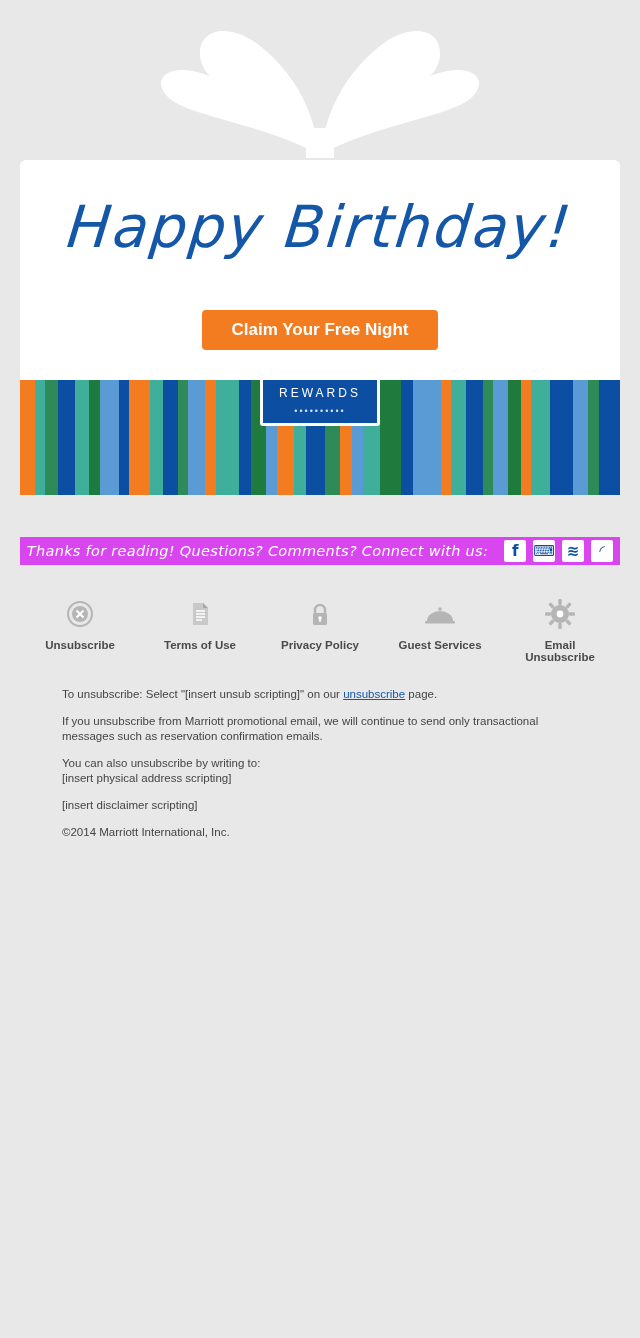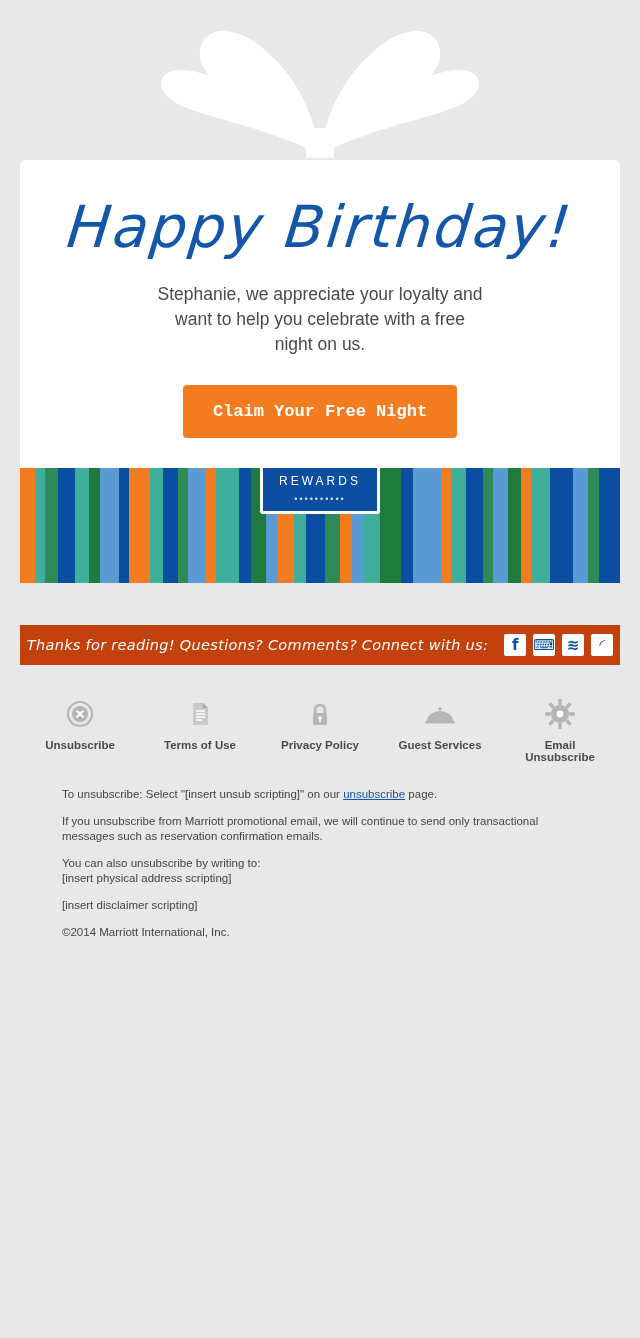--- a/index.html
+++ b/index.html
@@ -64,26 +64,26 @@
   .cta-wrap {
     padding: 28px 0 0 0;
   }
   .cta-button {
     display: inline-block;
     background: #f57f17;
     background: #f47c20;
     color: #ffffff;
     font-size: 17px;
     font-weight: bold;
-    padding: 17px 30px;
+    padding: 10px 30px;
     border-radius: 4px;
     text-decoration: none;
     border: 0;
     cursor: pointer;
-    font-family: Liberation Mono, monospace;
+    font-family: Liberation Sans, sans-serif;
   }
   .card-bottom-pad { height: 30px; }
 
   
   .stripes-wrap {
     width: 600px;
     margin: 0 auto;
     position: relative;
     height: 139px;
     border-radius: 0 0 6px 6px;
@@ -129,22 +129,22 @@
     margin-top: 6px;
     font-size: 9px;
     letter-spacing: 2px;
     color: #cfe0f2;
   }
 
   
   .social-bar {
     width: 600px;
     margin: 18px auto 0 auto;
-    background: #c2410c;
-    height: 40px;
+    background: #d946ef;
+    height: 28px;
     display: flex;
     align-items: center;
     justify-content: center;
     gap: 10px;
   }
   .social-text {
     color: #ffffff;
     font-family: "DejaVu Sans", sans-serif;
     font-style: italic;
     font-size: 14.5px;
@@ -220,21 +220,20 @@
       <path d="M210 148 C205 110 190 70 150 38 C120 14 88 20 90 48 C92 76 140 96 208 146 Z" fill="#ffffff"></path>
       <path d="M208 146 C160 120 104 112 72 98 C44 86 44 62 72 62 C108 62 170 104 209 147 Z" fill="#ffffff"></path>
       <path d="M210 148 C215 110 230 70 270 38 C300 14 332 20 330 48 C328 76 280 96 212 146 Z" fill="#ffffff"></path>
       <path d="M212 146 C260 120 316 112 348 98 C376 86 376 62 348 62 C312 62 250 104 211 147 Z" fill="#ffffff"></path>
       <path d="M196 120 h28 v30 h-28 z" fill="#ffffff"></path>
     </svg>
   </div>
 
   <div class="card">
     <div class="birthday-title">Happy Birthday!</div>
-    <div class="greeting">Stephanie, we appreciate your loyalty and want to help you celebrate with a free night on us.</div>
     <div class="cta-wrap">
       <a class="cta-button" href="#">Claim Your Free Night</a>
     </div>
     <div class="card-bottom-pad"></div>
   </div>
 
   <div class="stripes-wrap">
     <div class="stripes" id="stripes">
         <span style="background: rgb(244, 124, 32); width: 14.7368px;"></span>
         <span style="background: rgb(63, 174, 155); width: 10.5263px;"></span>

